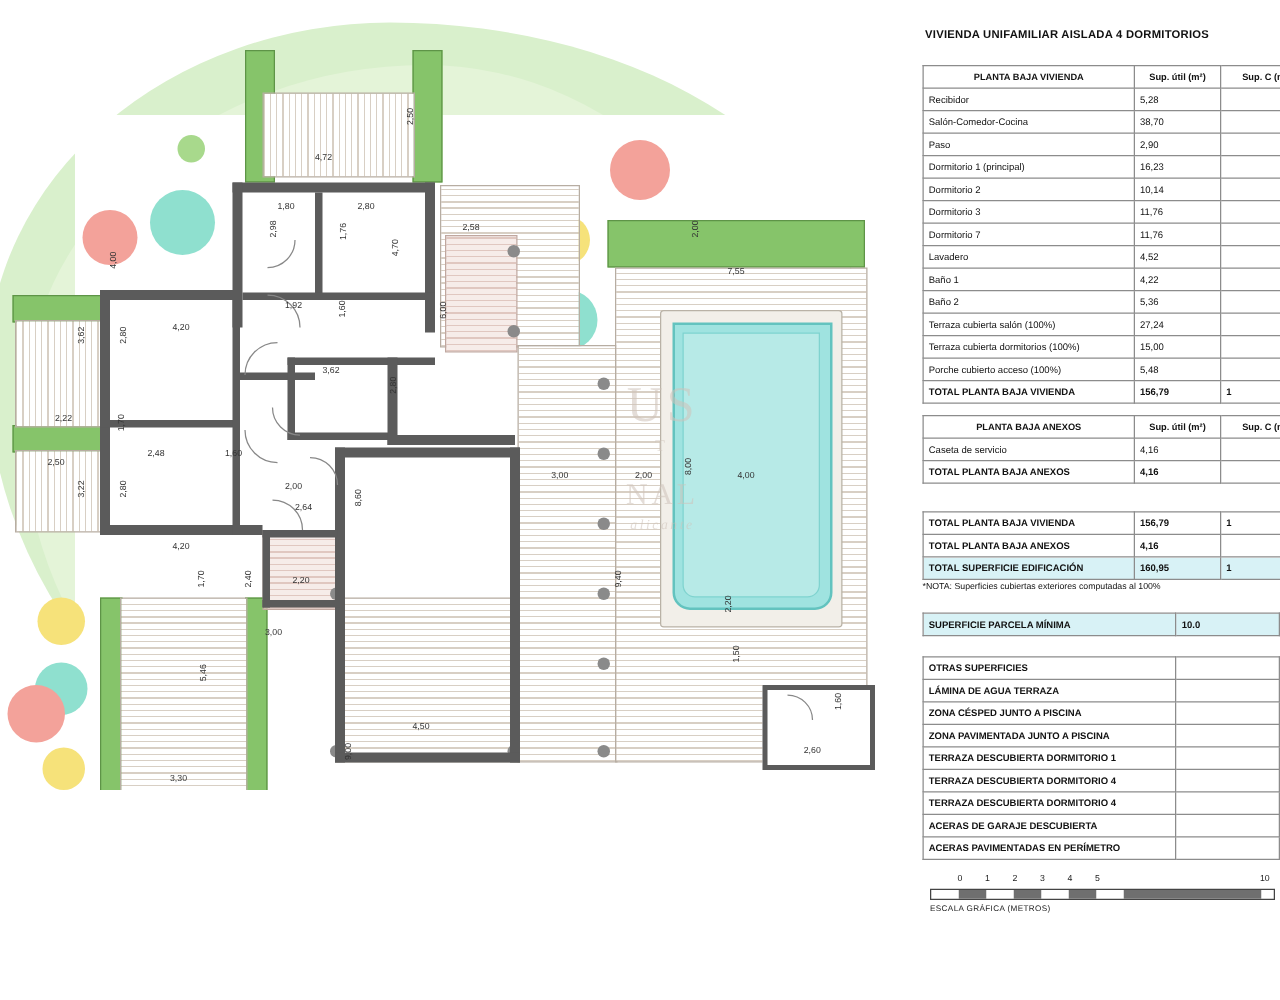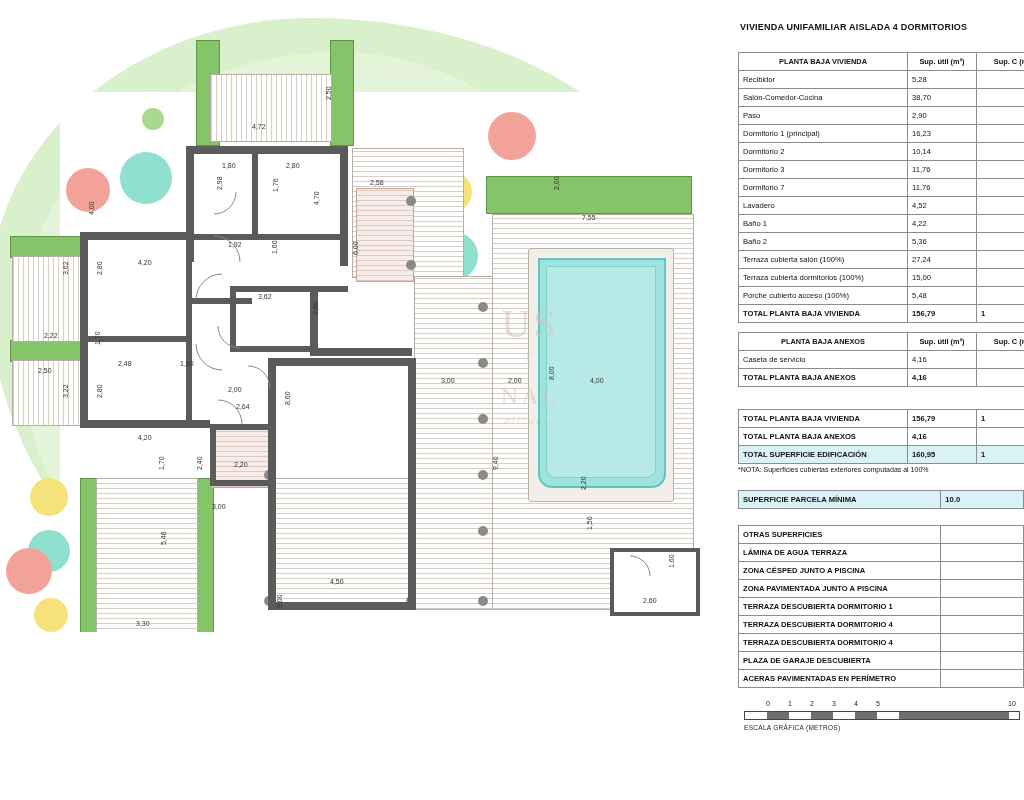--- a/index.html
+++ b/index.html
@@ -450,21 +450,21 @@
           </tr>
           <tr class="total">
             <td class="col-name">TERRAZA DESCUBIERTA DORMITORIO 4</td>
             <td class="col-v num"></td>
           </tr>
           <tr class="total">
             <td class="col-name">TERRAZA DESCUBIERTA DORMITORIO 4</td>
             <td class="col-v num"></td>
           </tr>
           <tr class="total">
-            <td class="col-name">PLAZA DE GARAJE DESCUBIERTA</td>
+            <td class="col-name">ACERAS DE GARAJE DESCUBIERTA</td>
             <td class="col-v num"></td>
           </tr>
           <tr class="total">
             <td class="col-name">ACERAS PAVIMENTADAS EN PERÍMETRO</td>
             <td class="col-v num"></td>
           </tr>
         </tbody>
     </table>
   </div>
 

